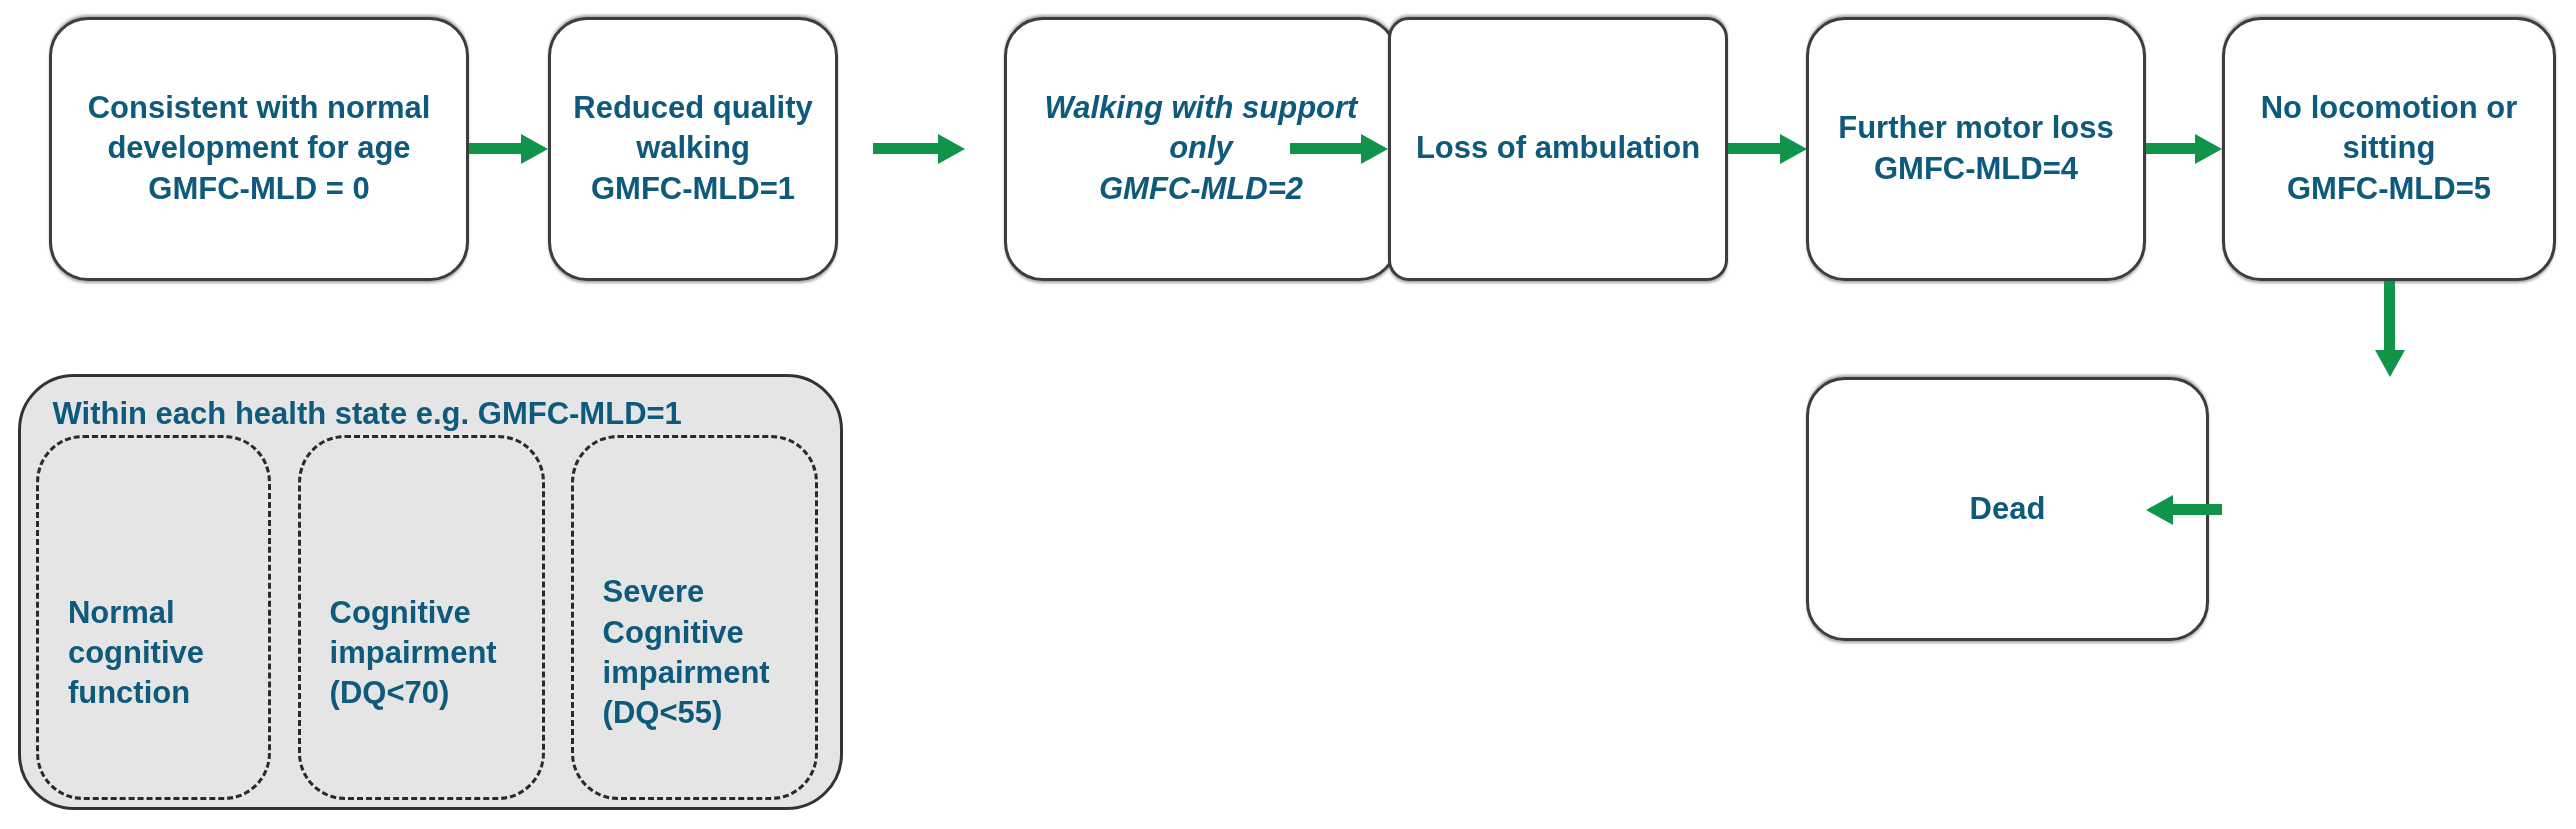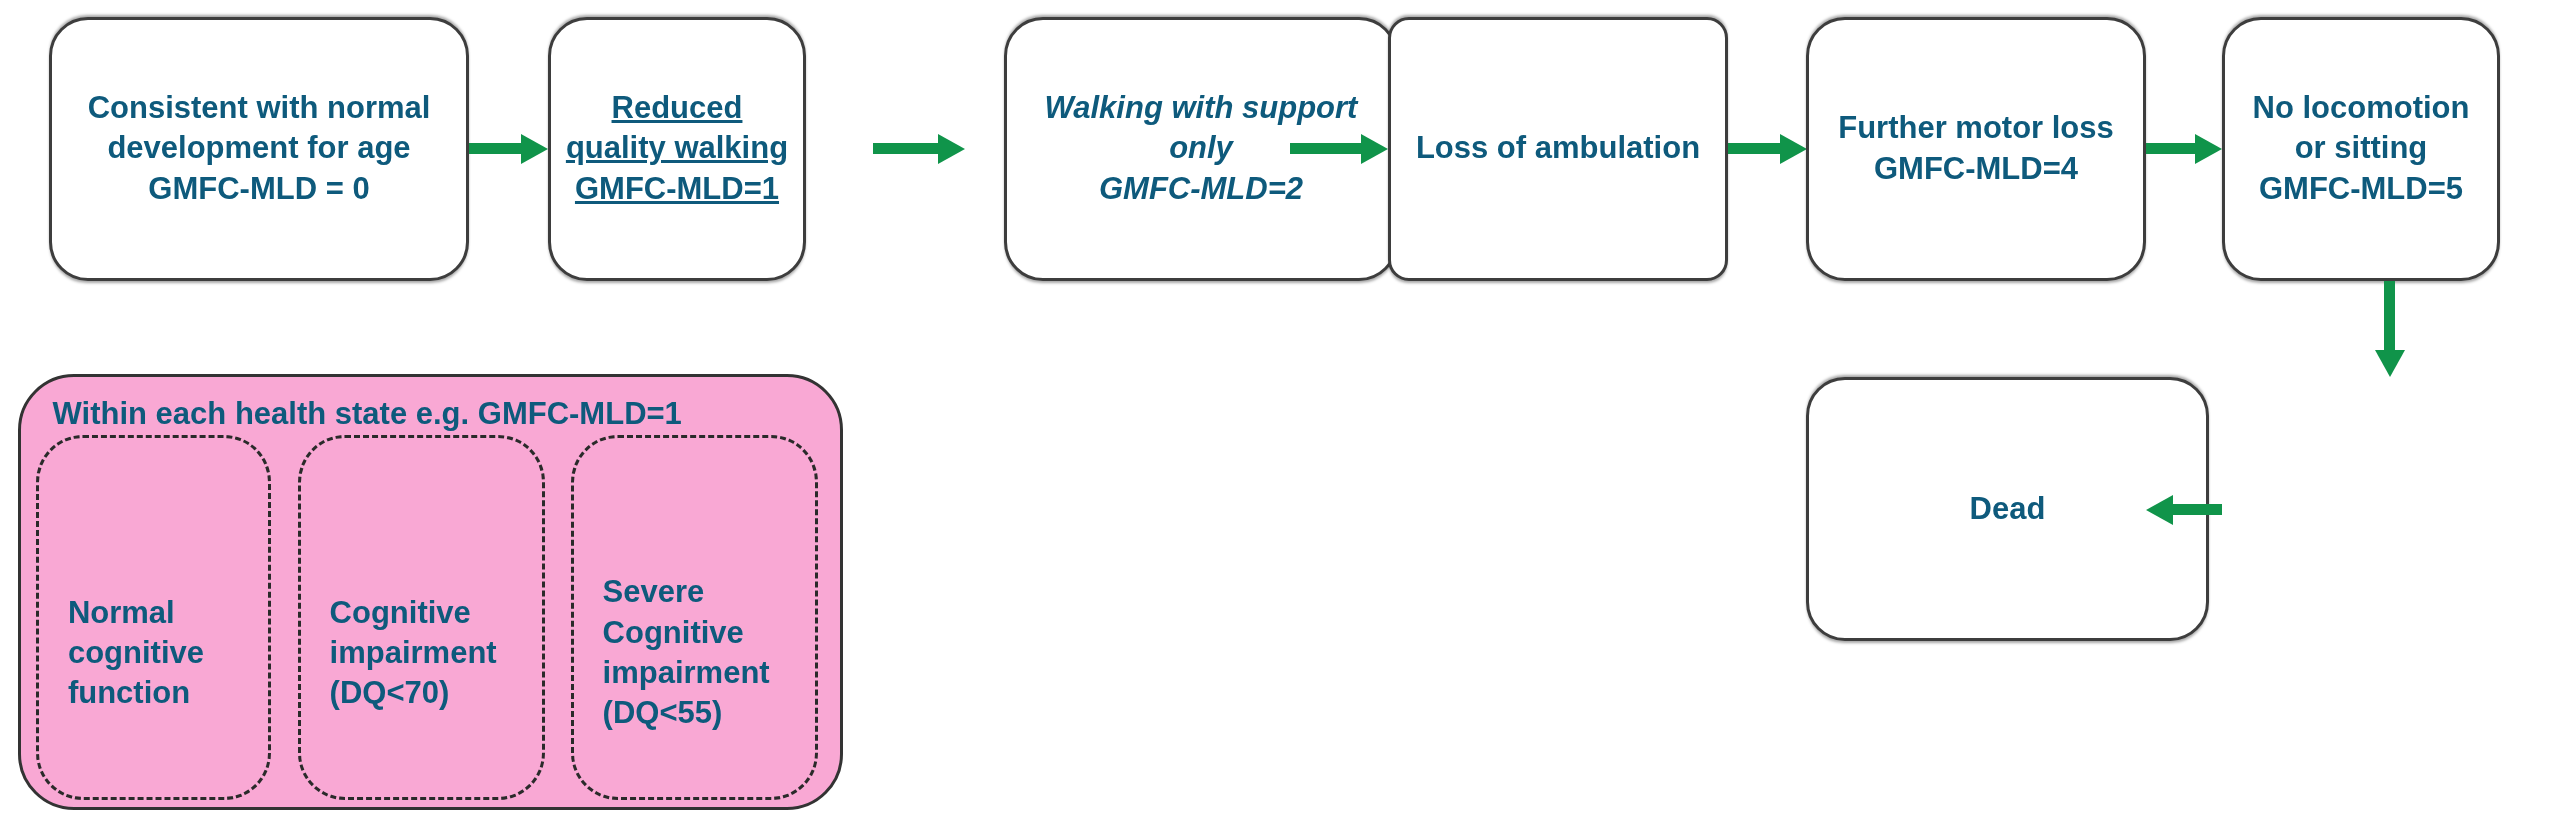--- a/index.html
+++ b/index.html
@@ -22,21 +22,21 @@
   .h-arrow .shaft{flex:1;height:10.6px;background:#10944A;}
   .h-arrow .head-right{width:0;height:0;border-top:15.3px solid transparent;border-bottom:15.3px solid transparent;border-left:27px solid #10944A;}
   .h-arrow .head-left{width:0;height:0;border-top:15.3px solid transparent;border-bottom:15.3px solid transparent;border-right:27px solid #10944A;}
   
   .v-arrow{position:absolute;width:31px;display:flex;flex-direction:column;align-items:center;}
   .v-arrow .shaft{flex:1;width:10.6px;background:#10944A;}
   .v-arrow .head-down{width:0;height:0;border-left:15.3px solid transparent;border-right:15.3px solid transparent;border-top:27px solid #10944A;}
   
   .group-box{
     position:absolute;left:17.6px;top:374px;width:825px;height:436px;
-    border:3.5px solid #333333;border-radius:56px;background:#f9a8d4;box-sizing:border-box;
+    border:3.5px solid #333333;border-radius:56px;background:#e5e5e5;box-sizing:border-box;
   }
   .group-title{position:absolute;left:32px;top:17.6px;font-size:31px;line-height:1.2;white-space:nowrap;}
   .dashed-box{
     position:absolute;top:58px;height:365px;
     border:3.5px dashed #2A2A2A;border-radius:47px;box-sizing:border-box;
     display:flex;align-items:center;
   }
   .dashed-label{font-size:31px;line-height:1.3;padding:71px 8.8px 0 29px;max-width:182px;text-align:left;}
 </style>
 </head>
@@ -49,21 +49,21 @@
       <span class="state-name">Consistent with normal development for age</span>
       <span class="state-code">GMFC-MLD = 0</span>
     </div>
   </div>
 
   <div class="h-arrow" style="left:469px;top:133px;width:79px;">
     <div class="shaft"></div>
     <div class="head-right"></div>
   </div>
 
-  <div class="state-box" style="left:548px;top:16.5px;width:258px;text-decoration:underline;">
+  <div class="state-box" style="left:548px;top:16.5px;width:290px;">
     <div class="state-text">
       <span class="state-name">Reduced quality walking</span>
       <span class="state-code">GMFC-MLD=1</span>
     </div>
   </div>
 
   <div class="h-arrow" style="left:873px;top:133px;width:92px;">
     <div class="shaft"></div>
     <div class="head-right"></div>
   </div>
@@ -96,21 +96,21 @@
       <span class="state-name">Further motor loss</span>
       <span class="state-code">GMFC-MLD=4</span>
     </div>
   </div>
 
   <div class="h-arrow" style="left:2146px;top:133px;width:76px;">
     <div class="shaft"></div>
     <div class="head-right"></div>
   </div>
 
-  <div class="state-box" style="left:2222px;top:16.5px;width:278px;">
+  <div class="state-box" style="left:2222px;top:16.5px;width:334px;">
     <div class="state-text">
       <span class="state-name">No locomotion or sitting</span>
       <span class="state-code">GMFC-MLD=5</span>
     </div>
   </div>
 
   <div class="v-arrow" style="left:2374px;top:281px;height:96px;">
     <div class="shaft"></div>
     <div class="head-down"></div>
   </div>

